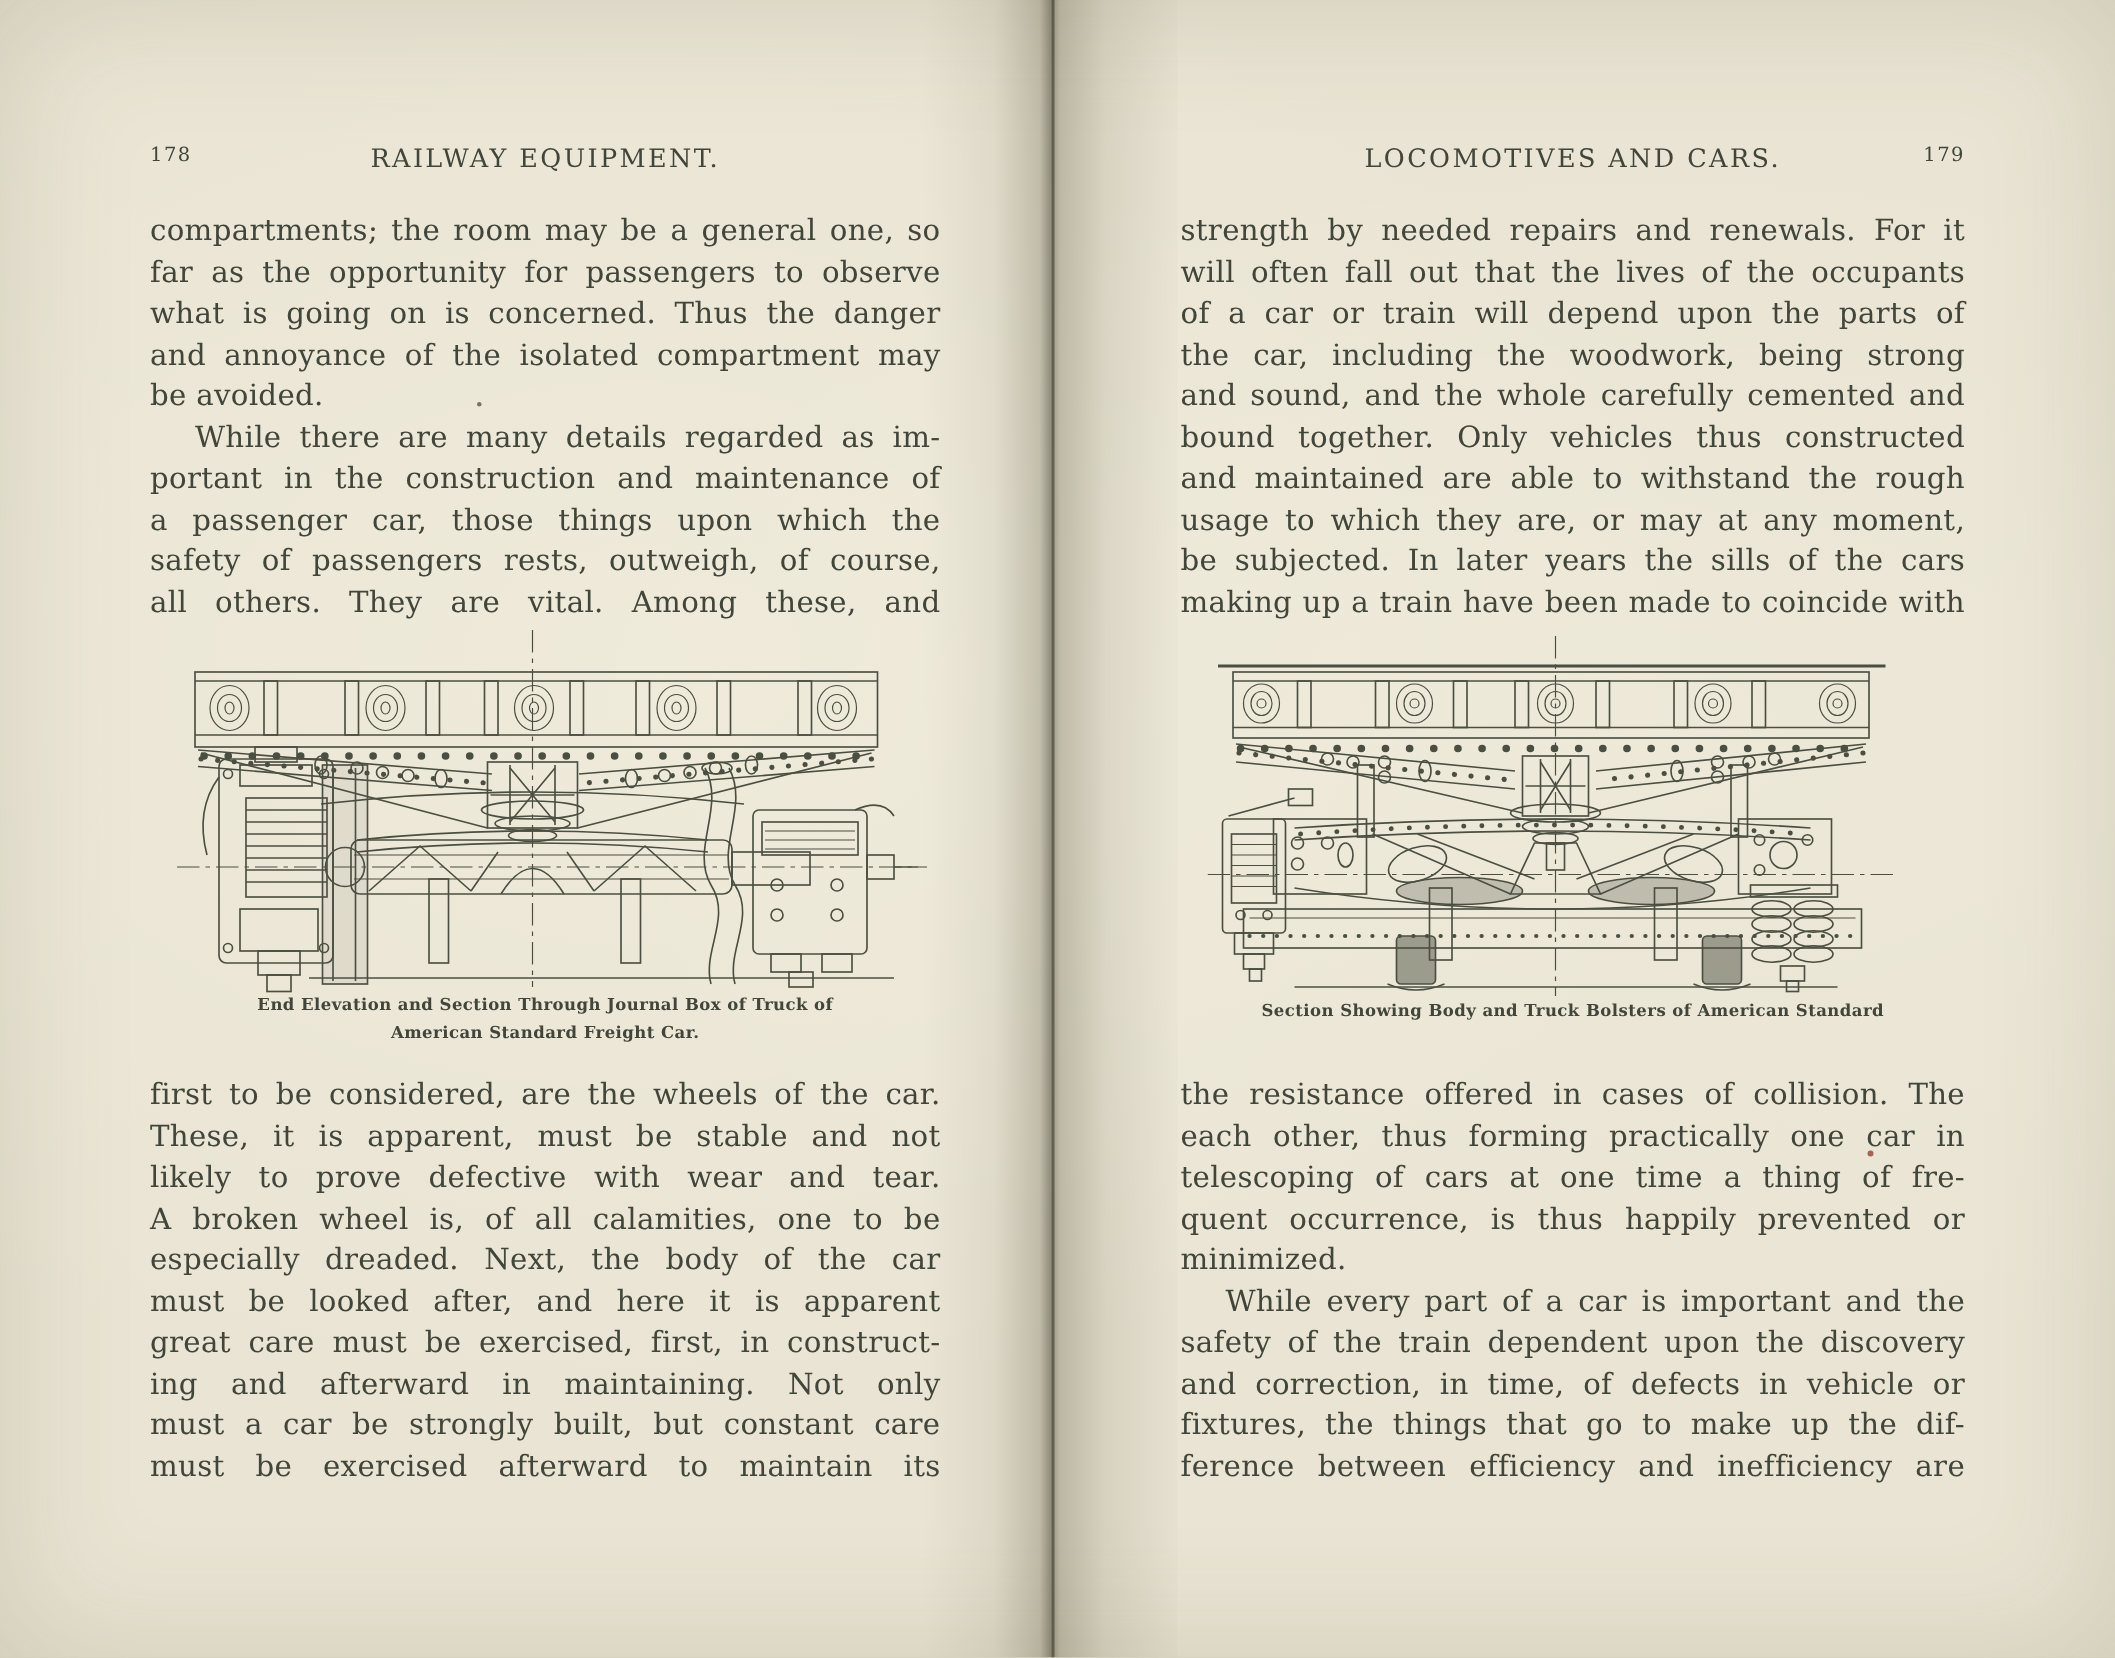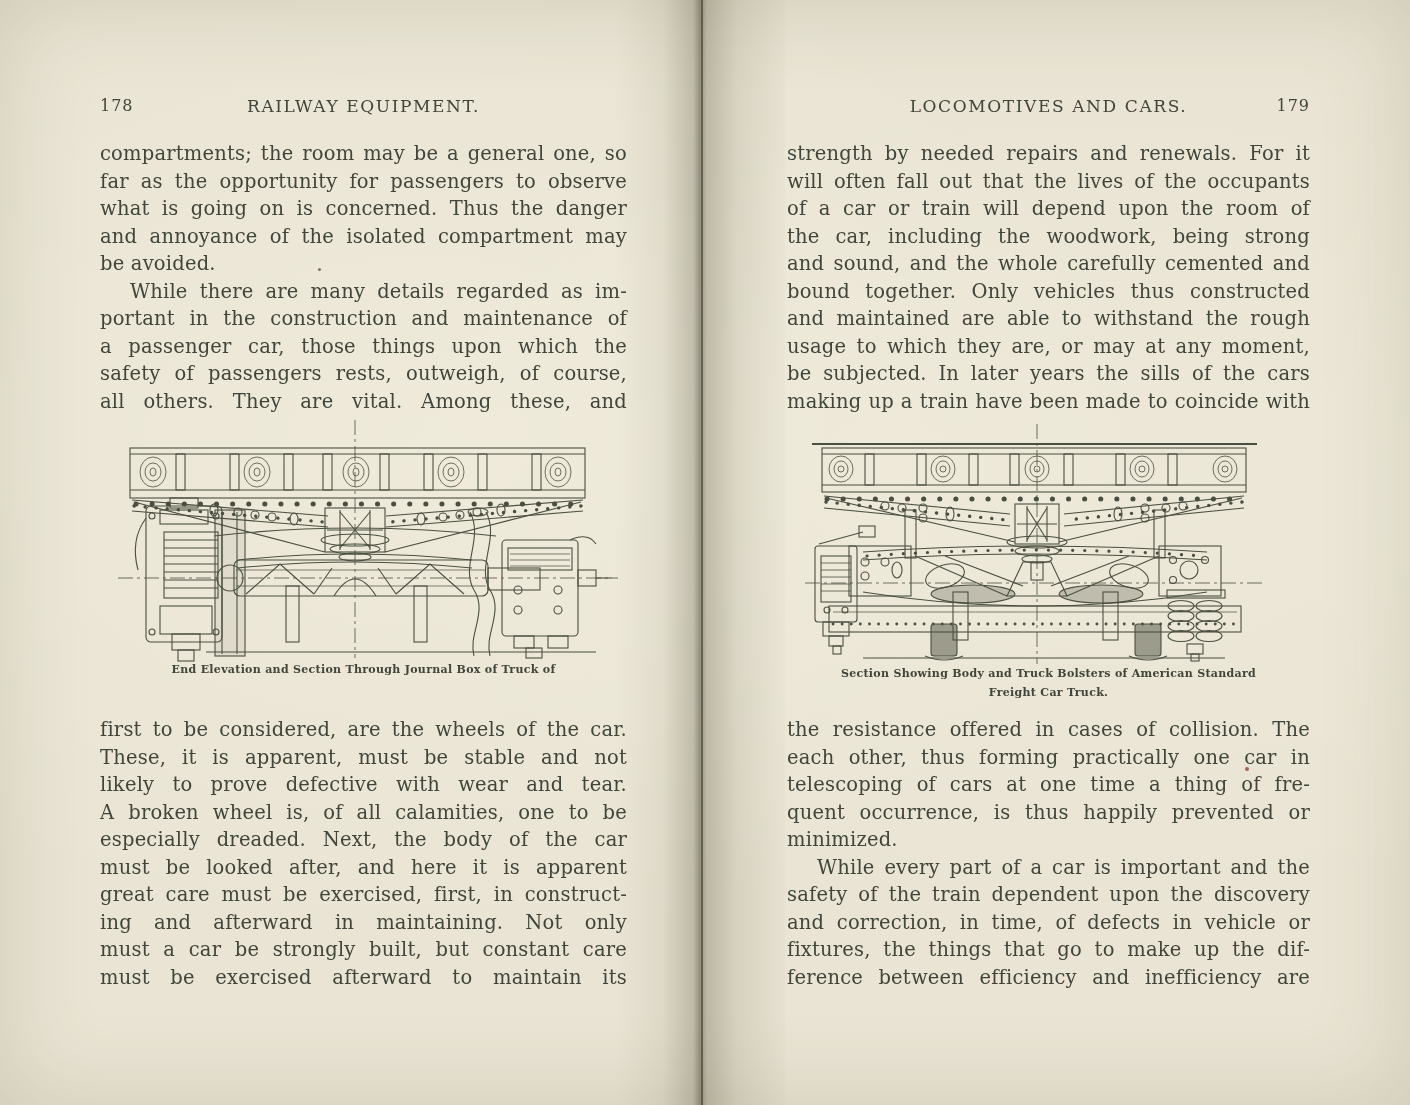--- a/index.html
+++ b/index.html
@@ -10,21 +10,21 @@
       radial-gradient(ellipse at 30% 40%, rgba(255,252,238,.25) 0%, rgba(255,252,238,0) 55%),
       radial-gradient(ellipse at 78% 45%, rgba(255,252,238,.18) 0%, rgba(255,252,238,0) 50%);}
   .gutter-shadow{position:absolute;left:615px;top:0;width:170px;height:100%;
       background:linear-gradient(90deg, rgba(89,84,58,0) 0%, rgba(89,84,58,.08) 28%,
       rgba(72,68,44,.26) 46%, rgba(44,41,24,.46) 50%, rgba(72,68,44,.28) 54%,
       rgba(89,84,58,.12) 72%, rgba(89,84,58,.02) 100%);}
   .crease-line{position:absolute;left:701px;top:0;width:2px;height:100%;background:rgba(40,37,22,.5);}
 
   .ink{color:#41453a;}
   .header-row{position:absolute;height:24px;}
-  .header-row .pagenum{position:absolute;top:0;font-size:16px;letter-spacing:1px;}
+  .header-row .pagenum{position:absolute;top:0;font-size:13px;letter-spacing:1px;}
   .header-row .running-head{position:absolute;left:0;right:0;text-align:center;
       font-size:17px;letter-spacing:1.6px;}
 
   .text-block{position:absolute;font-size:19.5px;line-height:27.5px;letter-spacing:.2px;}
   .para .line{text-align:justify;text-align-last:justify;}
   .para.ends .line:last-child{text-align-last:left;}
   .para.indent .line:first-child{text-indent:30px;}
 
   .caption{position:absolute;font-size:11px;font-weight:bold;line-height:18.5px;letter-spacing:.3px;}
   .caption .line{text-align:center;}
@@ -200,20 +200,21 @@
             <rect x="408" y="228" width="16" height="10"></rect>
           </g>
 
           <line x1="88" y1="232" x2="478" y2="232"></line>
         </g>
       </svg>
     </div>
 
     <div class="caption" style="left:100px;top:661px;width:527px;">
         <div class="line">End Elevation and Section Through Journal Box of Truck of</div>
+        <div class="line">American Standard Freight Car.</div>
       </div>
 
     <div class="text-block" style="left:100px;top:716px;width:527px;">
       <div class="para">
           <div class="line">first to be considered, are the wheels of the car.</div>
           <div class="line">These, it is apparent, must be stable and not</div>
           <div class="line">likely to prove defective with wear and tear.</div>
           <div class="line">A broken wheel is, of all calamities, one to be</div>
           <div class="line">especially dreaded.  Next, the body of the car</div>
           <div class="line">must be looked after, and here it is apparent</div>
@@ -229,21 +230,21 @@
 
     <div class="header-row" style="left:787px;top:96px;width:523px;">
       <span class="running-head">LOCOMOTIVES AND CARS.</span>
       <span class="pagenum" style="right:0;">179</span>
     </div>
 
     <div class="text-block" style="left:787px;top:140px;width:523px;">
       <div class="para">
           <div class="line">strength by needed repairs and renewals.  For it</div>
           <div class="line">will often fall out that the lives of the occupants</div>
-          <div class="line">of a car or train will depend upon the room of</div>
+          <div class="line">of a car or train will depend upon the parts of</div>
           <div class="line">the car, including the woodwork, being strong</div>
           <div class="line">and sound, and the whole carefully cemented and</div>
           <div class="line">bound together.  Only vehicles thus constructed</div>
           <div class="line">and maintained are able to withstand the rough</div>
           <div class="line">usage to which they are, or may at any moment,</div>
           <div class="line">be subjected.  In later years the sills of the cars</div>
           <div class="line">making up a train have been made to coincide with</div>
         </div>
     </div>
 
@@ -386,21 +387,20 @@
             <path d="M120,232 Q139,240 158,232"></path>
               <path d="M324,232 Q343,240 362,232"></path>
           </g>
           <line x1="58" y1="234" x2="420" y2="234"></line>
         </g>
       </svg>
     </div>
 
     <div class="caption" style="left:787px;top:665px;width:523px;">
         <div class="line">Section Showing Body and Truck Bolsters of American Standard</div>
-        <div class="line">Freight Car Truck.</div>
       </div>
 
     <div class="text-block" style="left:787px;top:716px;width:523px;">
       <div class="para ends">
           <div class="line">the resistance offered in cases of collision.  The</div>
           <div class="line">each other, thus forming practically one car in</div>
           <div class="line">telescoping of cars at one time a thing of fre-</div>
           <div class="line">quent occurrence, is thus happily prevented or</div>
           <div class="line">minimized.</div>
         </div>

